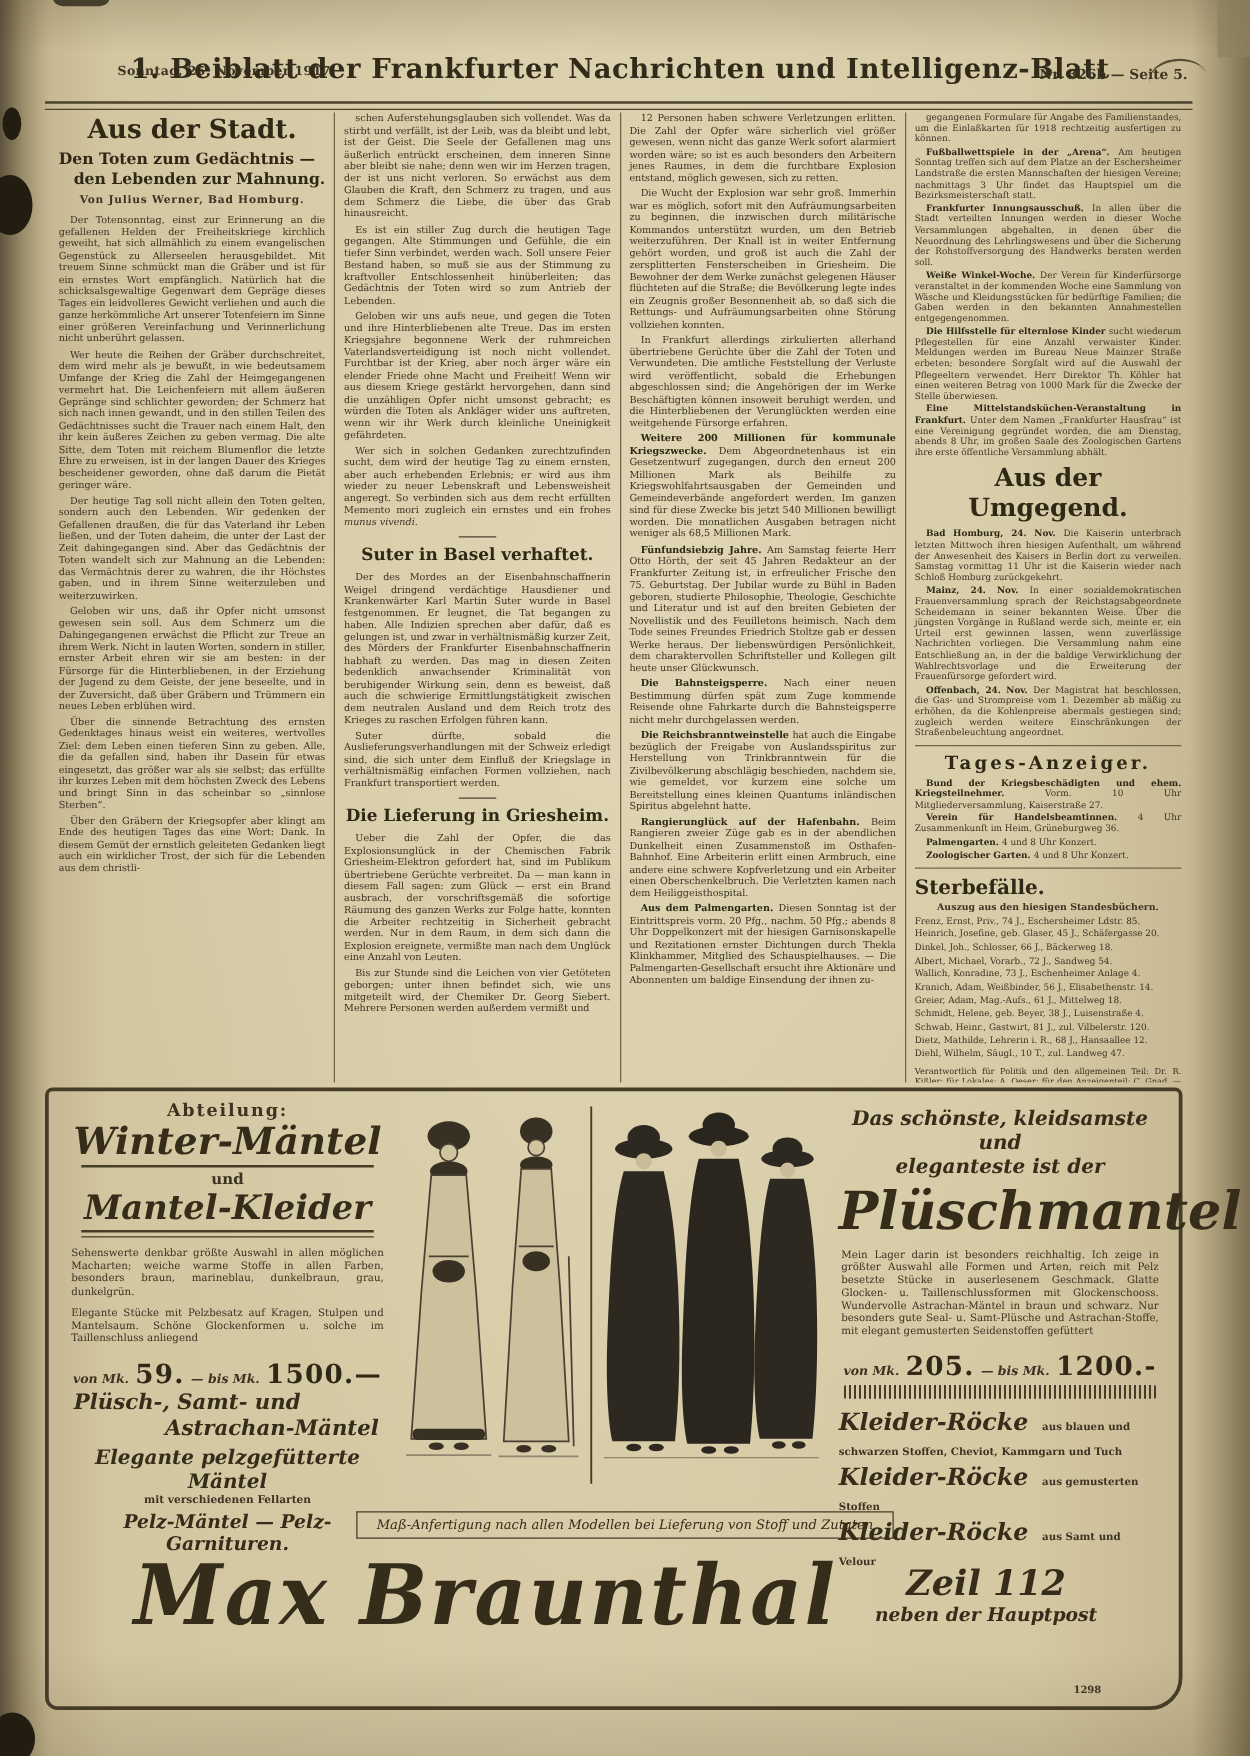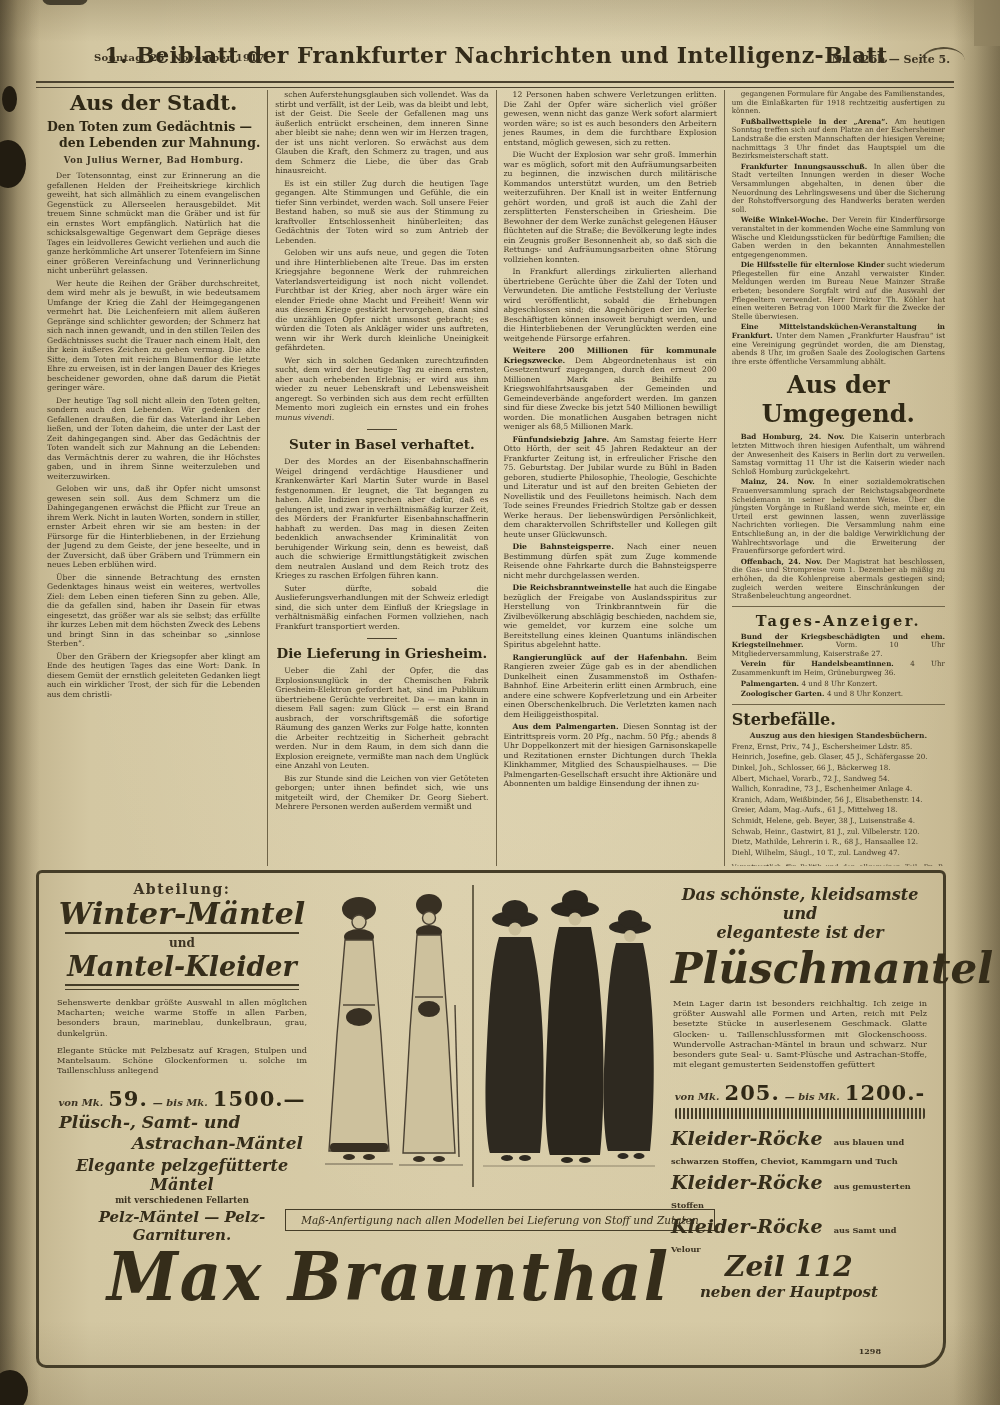--- a/index.html
+++ b/index.html
@@ -35,21 +35,21 @@
   .body p{margin:0 0 3px;font-size:7.7px;line-height:9.5px;text-align:justify;text-indent:9px;}
   .body p b{color:#2f2815;}
   .section-title{margin:0 0 4px;font-size:21px;font-weight:bold;text-align:center;color:#2f2815;}
   .headline{margin:2px 0 5px;font-size:12.5px;font-weight:bold;line-height:15.5px;color:#2f2815;}
   .headline .l2{display:block;text-align:right;}
   .byline{font-size:8.5px;font-weight:bold;text-align:center;letter-spacing:.6px;margin:0 0 6px;}
   .sep{width:30px;border-top:1.5px solid #4c432f;margin:7px auto 6px;}
   .subhl{margin:0 0 5px;font-size:13.5px;font-weight:bold;text-align:center;color:#2f2815;}
   .c4 .body p{font-size:7.1px;line-height:8.6px;margin-bottom:2px;}
   .rule-thin{border-top:1px solid #6f6448;margin:5px 0;}
-  .umgegend-title{margin:4px 0 5px;font-size:24px;}
+  .umgegend-title{margin:4px 0 5px;font-size:20px;}
   .tages-title{margin:2px 0 4px;font-size:14.5px;font-weight:bold;text-align:center;letter-spacing:2.5px;color:#2f2815;}
   .sterbe-title{margin:3px 0 2px;font-size:16px;font-weight:bold;color:#2f2815;}
   .sterbe-sub{font-size:7.5px;font-weight:bold;text-align:center;margin-bottom:3px;}
   .names p{text-indent:0;text-align:left;margin:0 0 1px;}
   .impressum{margin-top:6px;font-size:6.6px;line-height:8px;text-align:justify;}
 
   
   .ad{position:absolute;left:36px;top:870px;width:904px;height:492px;
     border:3px solid #453d28;border-radius:6px 6px 26px 10px;}
   .ad-left{position:absolute;left:16px;top:8px;width:254px;text-align:center;}

